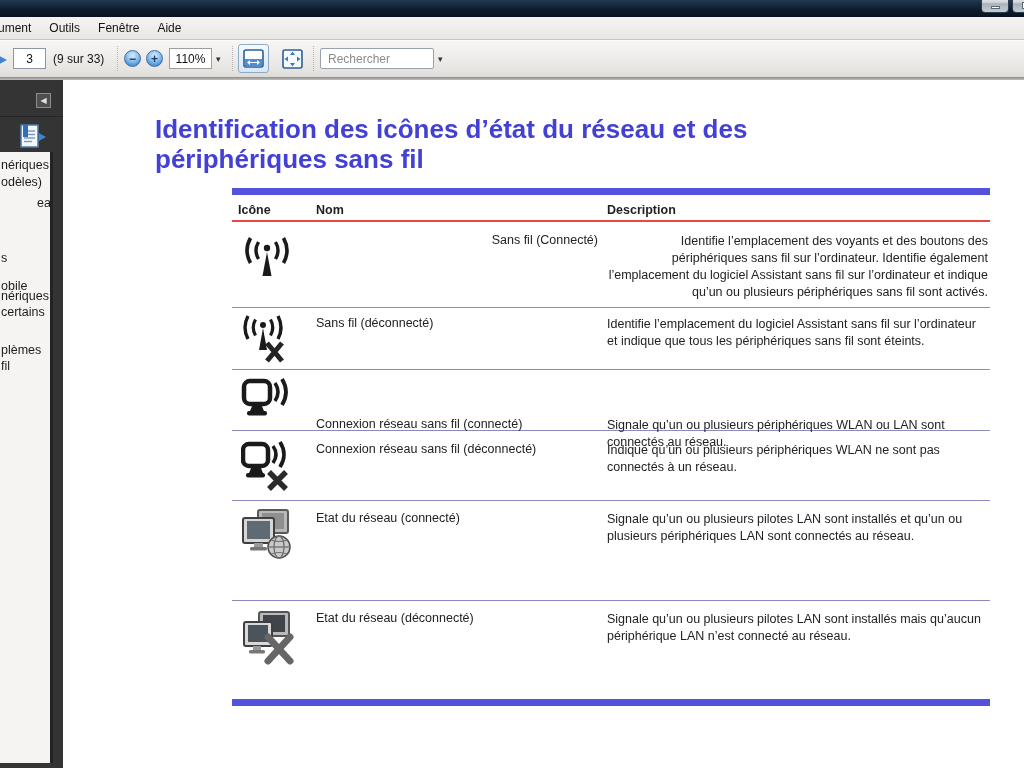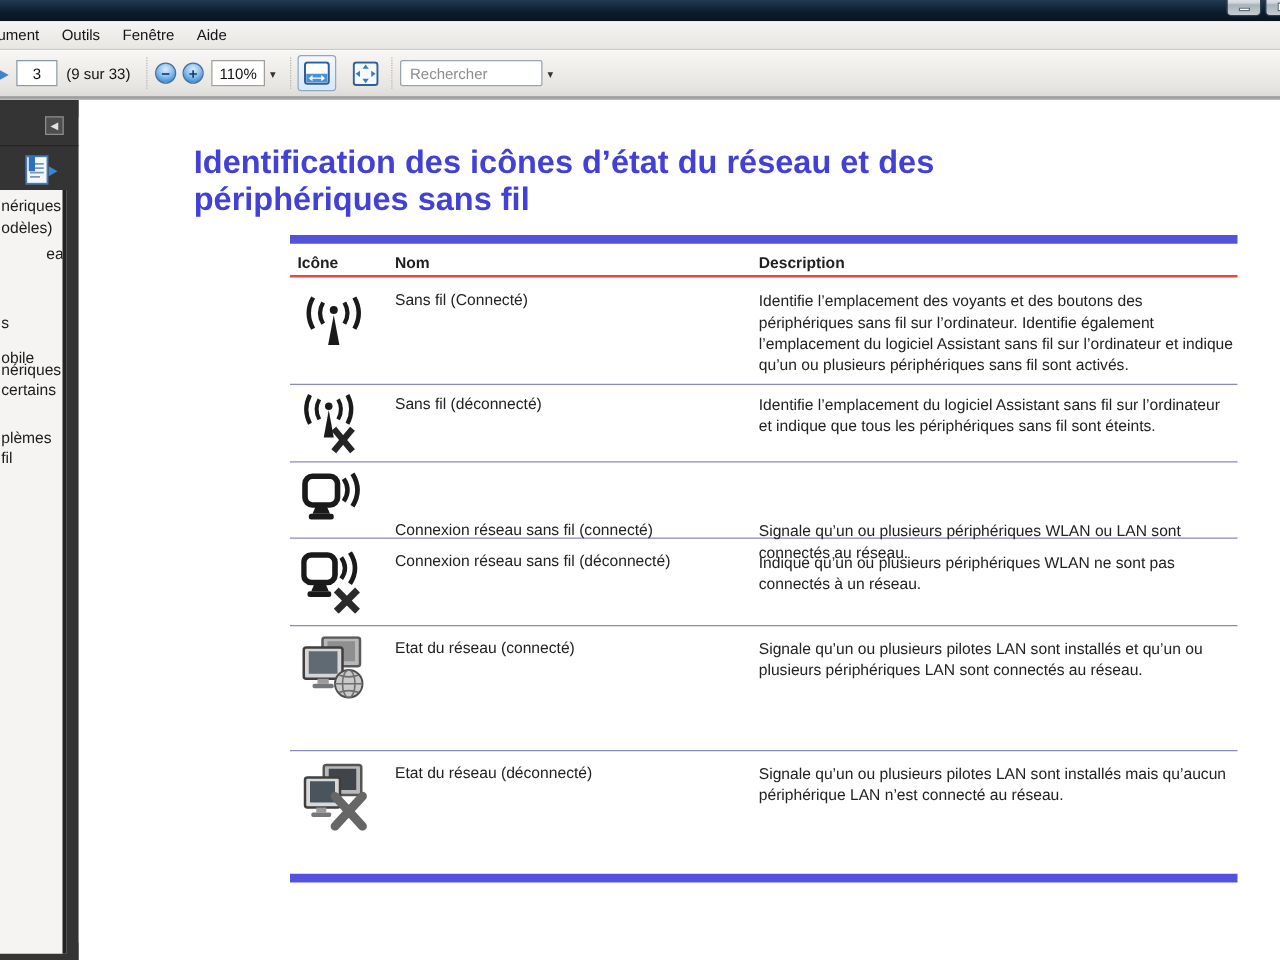--- a/index.html
+++ b/index.html
@@ -70,35 +70,35 @@
   .bm-btn { position:absolute; left:19px; top:44px; width:30px; height:26px; }
   .bm-panel { position:absolute; left:0; top:72px; width:53px; height:611px;
     background:#f5f4f2; border-right:3px solid #232323; overflow:hidden; }
   .frag { position:absolute; left:1px; font-size:12.5px; color:#1c1c1c; white-space:nowrap; }
   .f0 { top:6px; } .f1 { top:23px; } .f2 { top:44px;margin-left:36px; }
   .f3 { top:99px;margin-top:28px; } .f4 { top:99px; }
   .f5 { top:137px; } .f6 { top:153px; }
   .f7 { top:191px; } .f8 { top:207px; }
 
   
-  .page { position:absolute; left:63px; top:0; width:961px; height:688px; background:#fff;border-radius:15px; }
+  .page { position:absolute; left:63px; top:0; width:961px; height:688px; background:#fff; }
   .doc-title { position:absolute; left:92px; top:34px; width:706px;
     font-size:26px; line-height:30px; font-weight:bold; color:#4341d5; }
 
   .net-table { position:absolute; left:169px; top:108px; width:758px; }
   .tbar { height:7px; background:#5252dd; }
   .thead { position:relative; height:27px; border-bottom:2px solid #ef4444; }
   .thead span { position:absolute; top:8px; font-size:12.5px; font-weight:bold; color:#1f1f1f; }
   .h-icon { left:6px; } .h-name { left:84px; } .h-desc { left:375px; }
   .trow { position:relative; border-bottom:1px solid #8a8abd; }
   .trow.last { border-bottom:none; }
   .icon-cell { position:absolute; left:9px; }
   .name-cell { position:absolute; left:84px; width:282px; font-size:12.5px; color:#222; }
   .desc-cell { position:absolute; left:375px; width:381px; font-size:12.5px; line-height:17px; color:#222; }
-  .r1 { height:86px; }  .r1 .name-cell,.r1 .desc-cell { top:11px; } .r1 .icon-cell { top:14px; }
+  .r1 { height:86px; }  .r1 .name-cell,.r1 .desc-cell { top:11px;text-align:right; } .r1 .icon-cell { top:14px; }
   .r2 { height:62px; }  .r2 .name-cell,.r2 .desc-cell { top:8px; }  .r2 .icon-cell { top:7px; }
   .r3 { height:61px; }  .r3 .name-cell,.r3 .desc-cell { top:7px;margin-top:40px; }  .r3 .icon-cell { top:7px; }
   .r4 { height:70px; }  .r4 .name-cell,.r4 .desc-cell { top:11px; } .r4 .icon-cell { top:10px; }
   .r5 { height:100px; } .r5 .name-cell,.r5 .desc-cell { top:10px; } .r5 .icon-cell { top:8px; }
   .r6 { height:98px; }  .r6 .name-cell,.r6 .desc-cell { top:10px; } .r6 .icon-cell { top:9px; }
 </style>
 </head>
 <body>
 
 <div class="screen">

